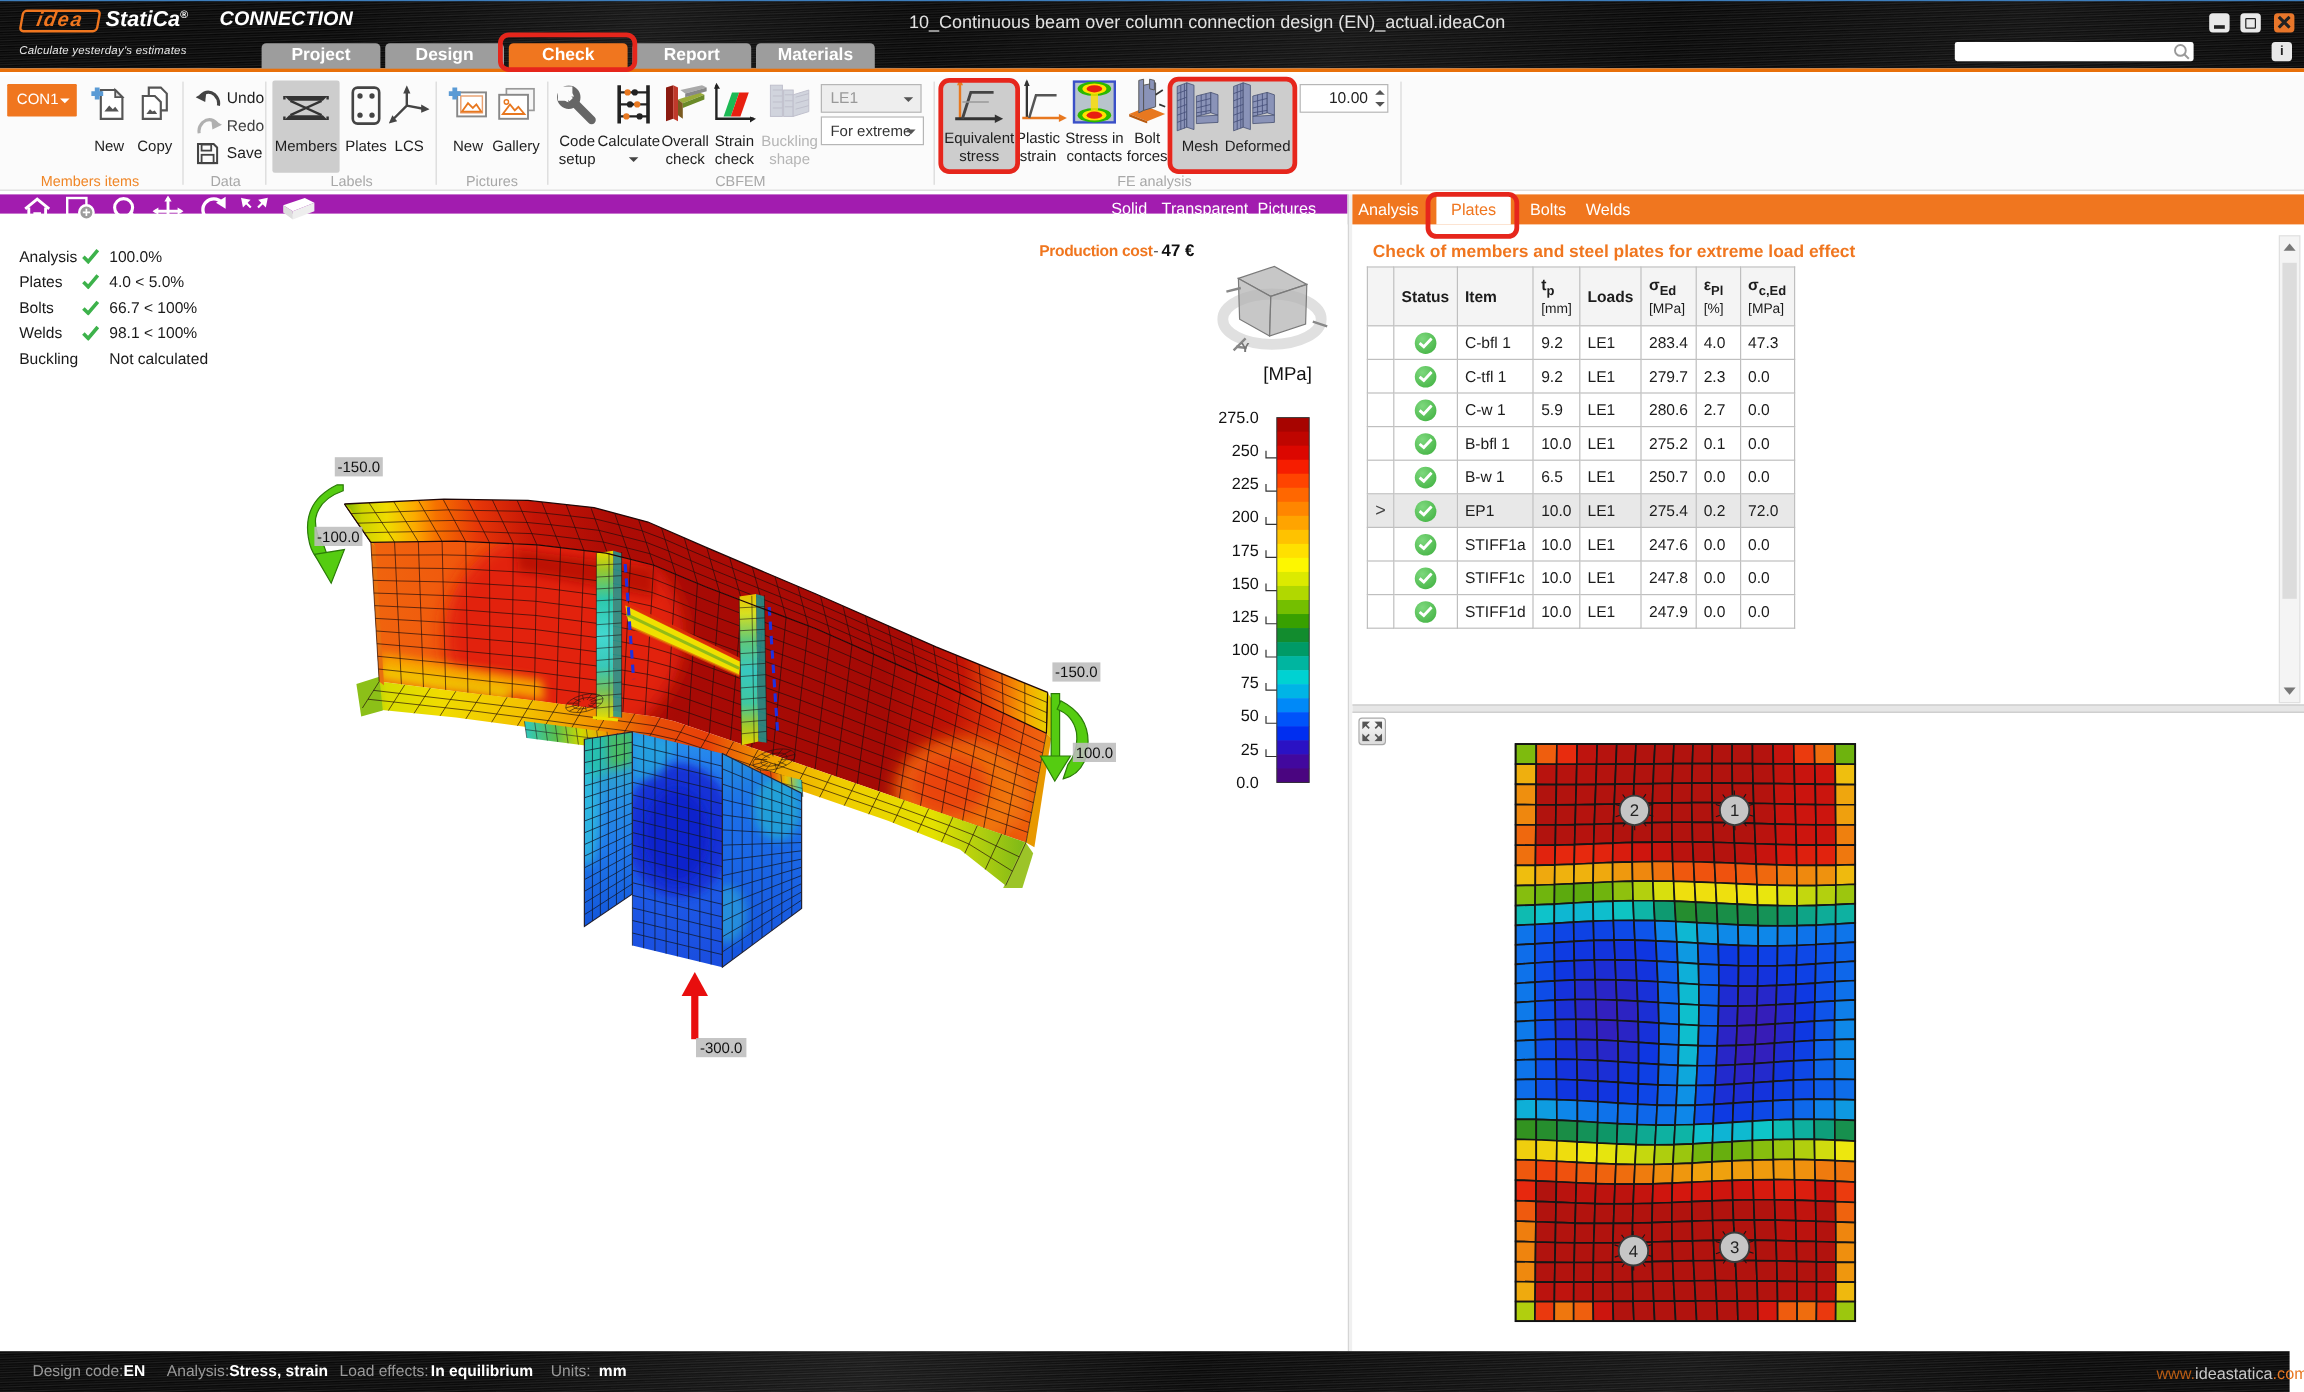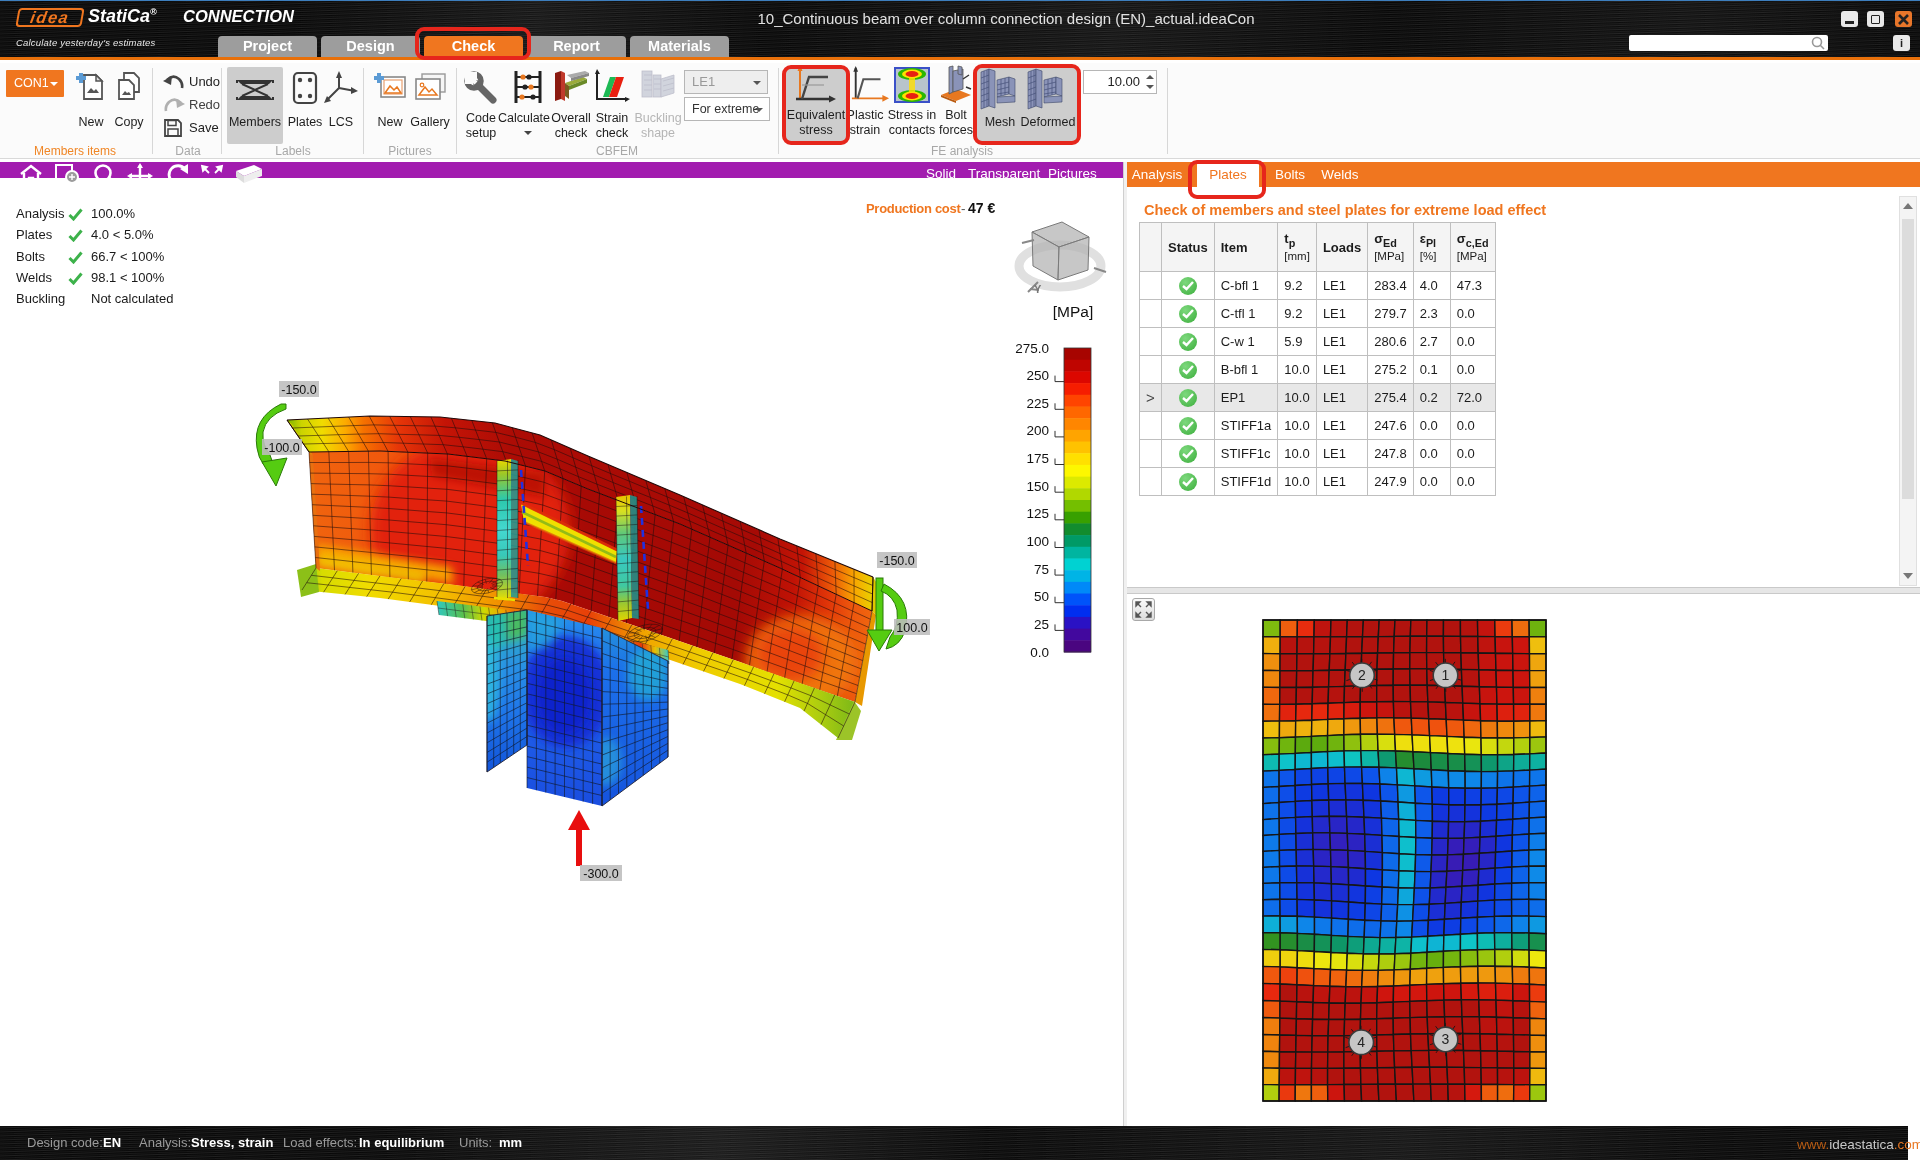--- a/index.html
+++ b/index.html
@@ -407,20 +407,32 @@
           <tr>
             <td style="width:22px;text-align:center"></td>
             <td style="width:34px;text-align:center"><span class="stat-ic"><svg width="12" height="10" style="position:absolute;left:3px;top:4px">
                   <path d="M1,5 L4.5,8 L11,1" fill="none" stroke="#fff" stroke-width="2.4"></path>
                 </svg></span></td>
             <td style="width:38px">B-bfl 1</td>
             <td style="width:38px">10.0</td>
             <td style="width:32px">LE1</td>
             <td style="width:38px">275.2</td>
             <td style="width:37px">0.1</td>
+            <td style="width:38px">0.0</td>
+          </tr>
+          <tr>
+            <td style="width:22px;text-align:center"></td>
+            <td style="width:34px;text-align:center"><span class="stat-ic"><svg width="12" height="10" style="position:absolute;left:3px;top:4px">
+                  <path d="M1,5 L4.5,8 L11,1" fill="none" stroke="#fff" stroke-width="2.4"></path>
+                </svg></span></td>
+            <td style="width:38px">B-w 1</td>
+            <td style="width:38px">6.5</td>
+            <td style="width:32px">LE1</td>
+            <td style="width:38px">250.7</td>
+            <td style="width:37px">0.0</td>
             <td style="width:38px">0.0</td>
           </tr>
           <tr class="selrow">
             <td style="width:22px;text-align:center"><span style="font-size:15px;color:#444">&gt;</span></td>
             <td style="width:34px;text-align:center"><span class="stat-ic"><svg width="12" height="10" style="position:absolute;left:3px;top:4px">
                   <path d="M1,5 L4.5,8 L11,1" fill="none" stroke="#fff" stroke-width="2.4"></path>
                 </svg></span></td>
             <td style="width:38px">EP1</td>
             <td style="width:38px">10.0</td>
             <td style="width:32px">LE1</td>

